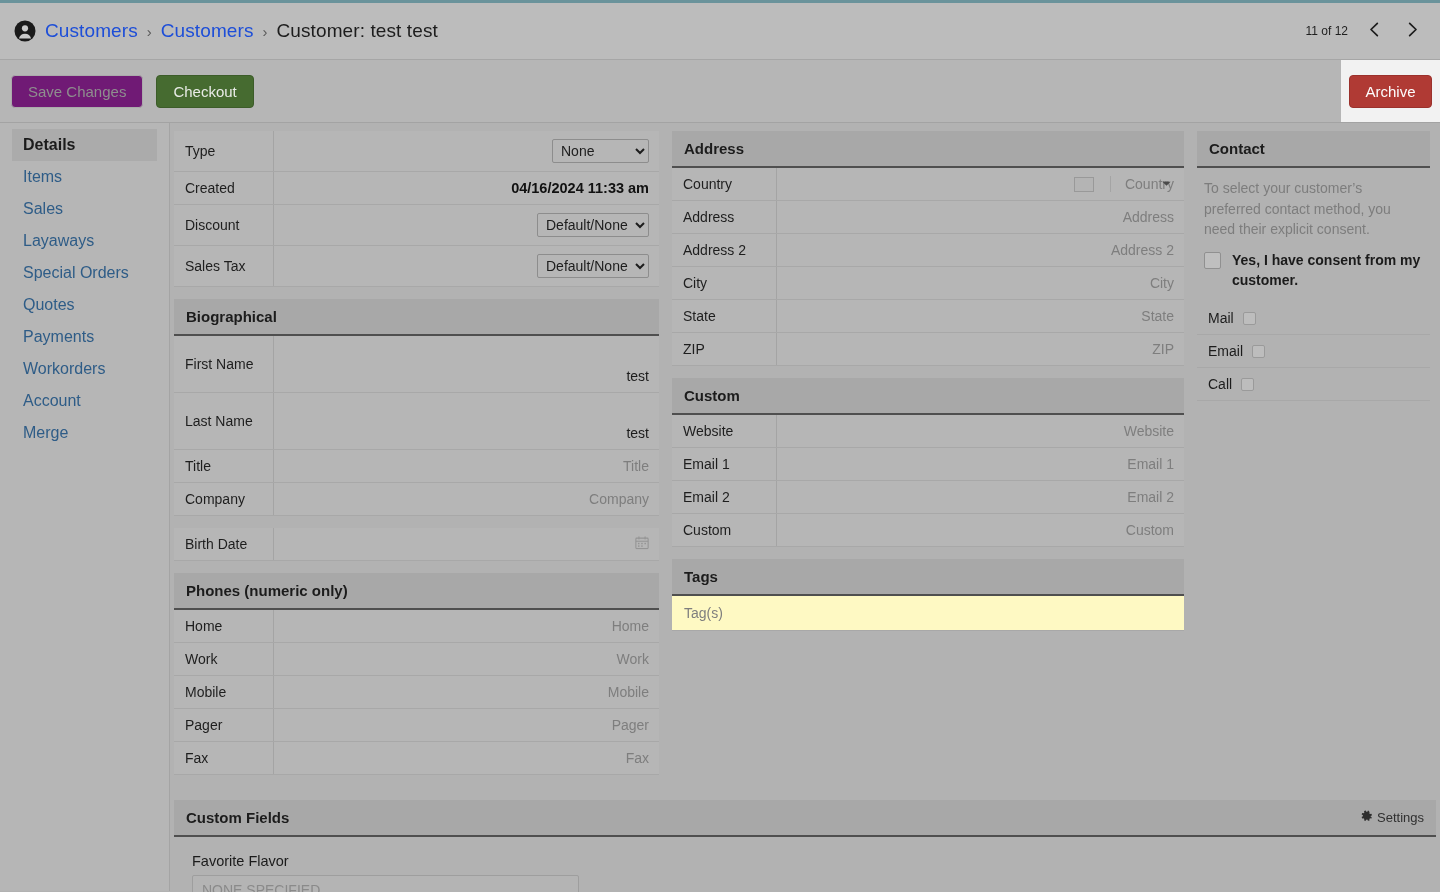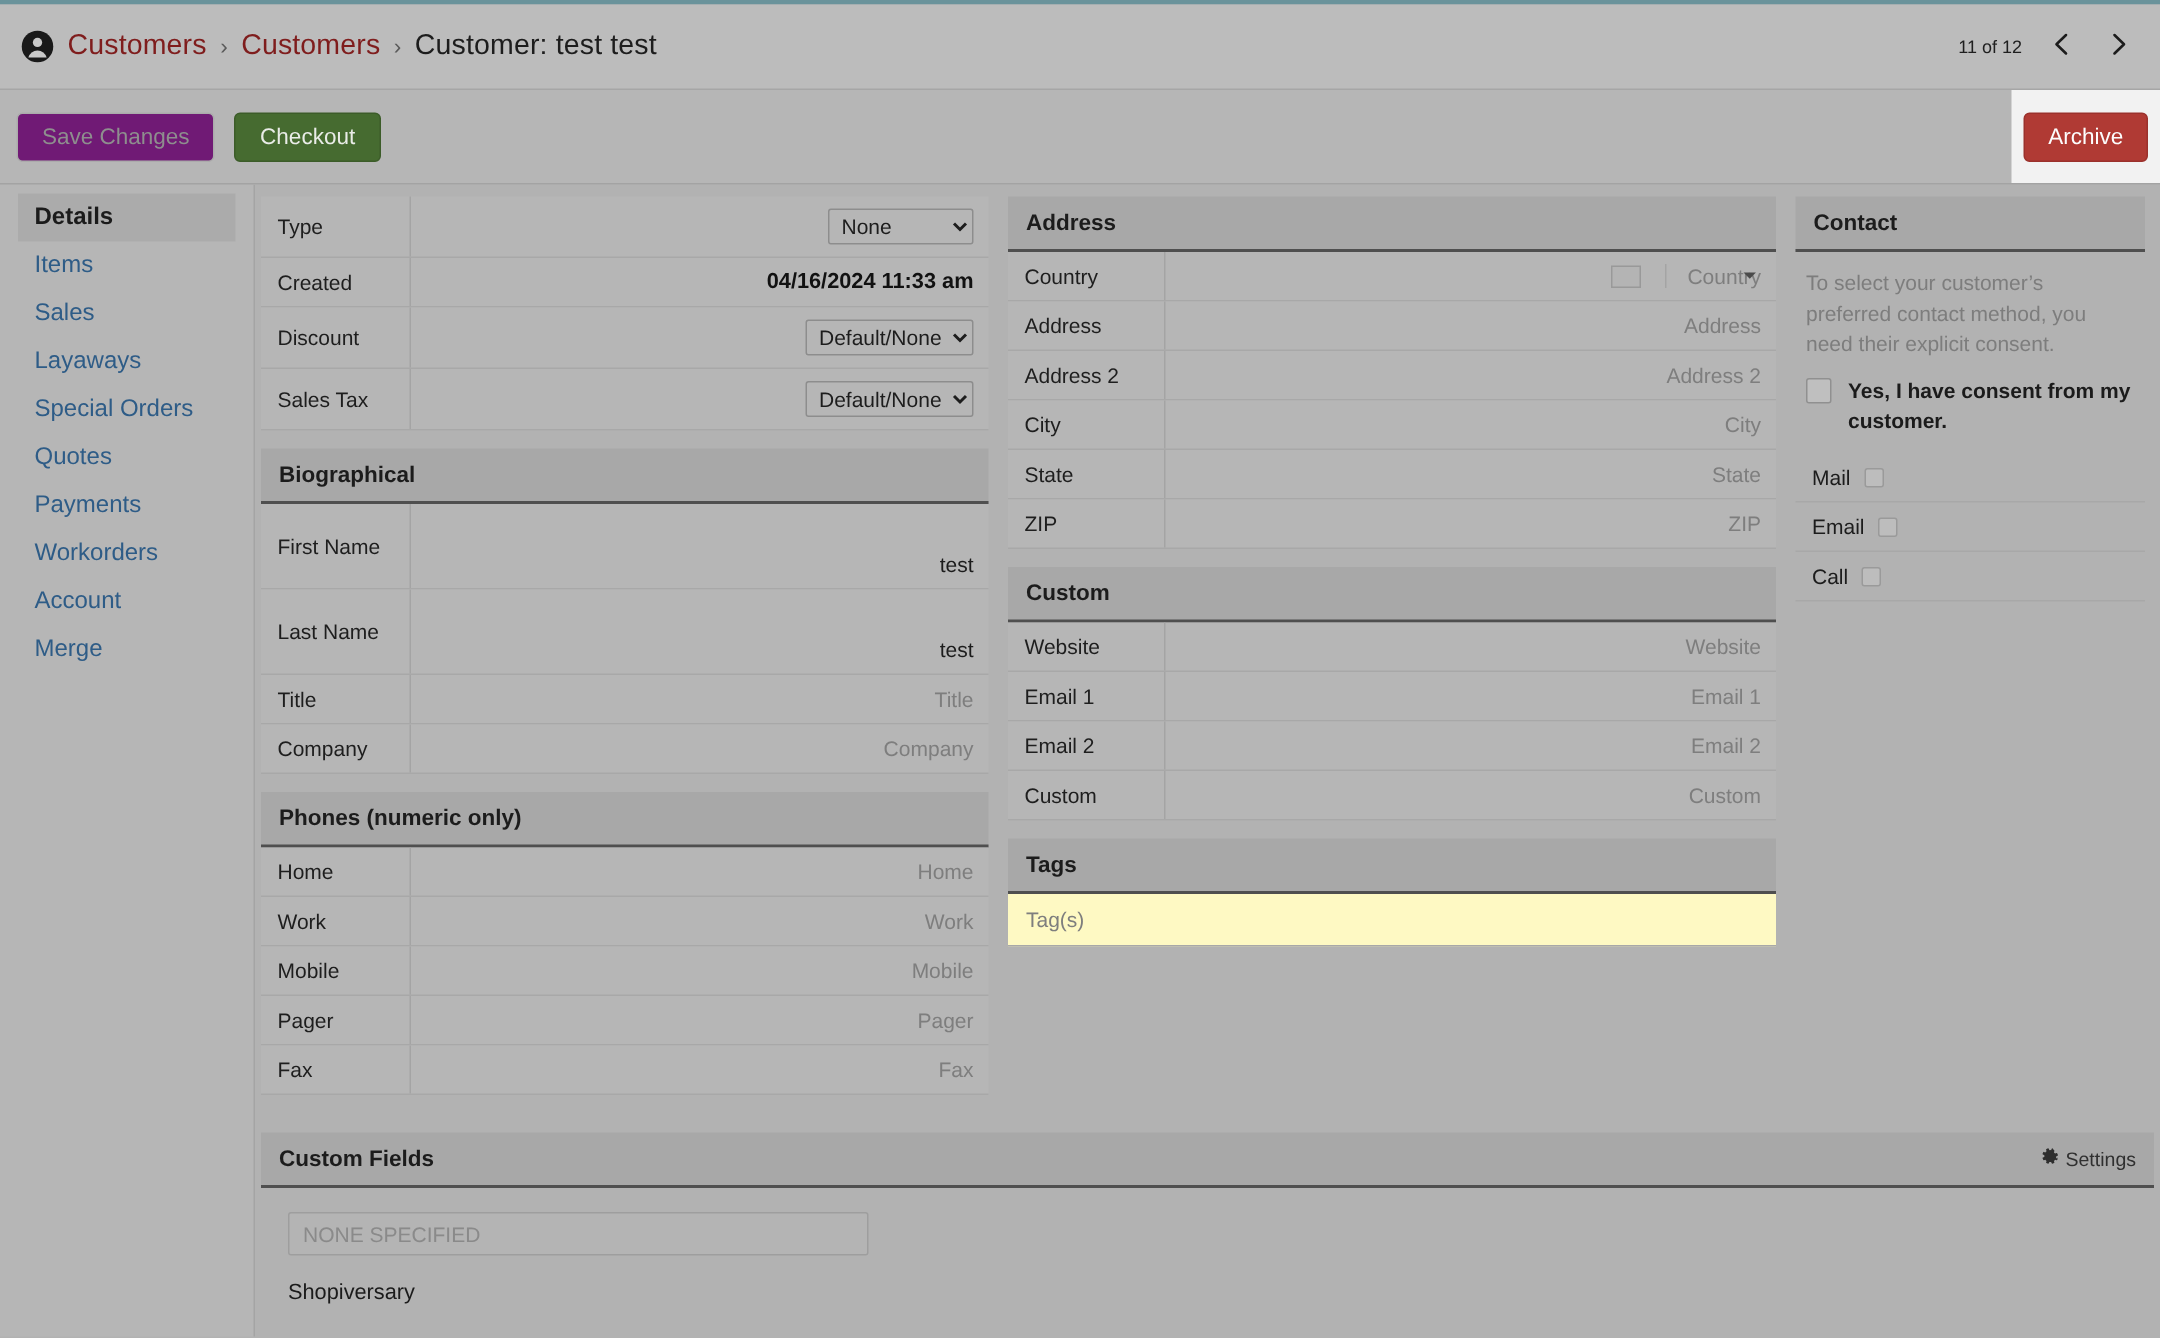--- a/index.html
+++ b/index.html
@@ -18,21 +18,21 @@
   
   .header {
     height: 57px; background: #bcbcbc;
     display: flex; align-items: center;
     padding: 0 16px 0 14px;
     border-bottom: 1px solid #a6a6a6;
   }
   .crumbs { display: flex; align-items: center; gap: 9px; flex: 1; }
   .avatar-icon { width: 22px; height: 22px; flex: none; }
   .crumb {
-    font-size: 19px; color: #7f1d1d; letter-spacing: .1px;
+    font-size: 19px; color: #1d4ed8; letter-spacing: .1px;
     text-decoration: none; white-space: nowrap;
   }
   .crumb.current { color: #1d1d1d; }
   .crumb-sep { font-size: 15px; color: #5a5a5a; }
   .pager { display: flex; align-items: center; gap: 14px; }
   .pager-count { font-size: 12px; color: #1f1f1f; white-space: nowrap; }
   .pager-btn {
     width: 24px; height: 26px; display: flex;
     align-items: center; justify-content: center;
     background: none; border: none; cursor: pointer;
@@ -311,20 +311,40 @@
               </div>
             </div>
             <div class="row">
               <div class="row-label">Company</div>
               <div class="row-value">
                 <span class="val-placeholder">Company</span>
               </div>
             </div>
           </div>
 
+          <div class="panel">
+            <div class="row">
+              <div class="row-label">Birth Date</div>
+              <div class="row-value">
+                <span class="val-placeholder"></span>
+                <span class="cal-icon">
+                  <svg viewBox="0 0 16 16" width="14" height="14">
+                    <rect x="1" y="3" width="14" height="12" rx="1" fill="none" stroke="#949494" stroke-width="1.2"></rect>
+                    <path d="M1 6.5h14" stroke="#949494" stroke-width="1.2"></path>
+                    <path d="M4.5 1.4v2.6M11.5 1.4v2.6" stroke="#949494" stroke-width="1.2" stroke-linecap="round"></path>
+                    <rect x="3.4" y="8.4" width="1.7" height="1.6" fill="#949494"></rect>
+                    <rect x="7.1" y="8.4" width="1.7" height="1.6" fill="#949494"></rect>
+                    <rect x="10.8" y="8.4" width="1.7" height="1.6" fill="#949494"></rect>
+                    <rect x="3.4" y="11.3" width="1.7" height="1.6" fill="#949494"></rect>
+                    <rect x="7.1" y="11.3" width="1.7" height="1.6" fill="#949494"></rect>
+                  </svg>
+                </span>
+              </div>
+            </div>
+          </div>
 
           <div class="panel">
             <div class="panel-head">
               <span>Phones (numeric only)</span>
             </div>
             <div class="row">
               <div class="row-label">Home</div>
               <div class="row-value">
                 <span class="val-placeholder">Home</span>
               </div>
@@ -481,20 +501,21 @@
             <span>
               <svg viewBox="0 0 16 16" width="13" height="13">
                 <path fill="#2e2e2e" d="M8 5.1A2.9 2.9 0 1 0 8 10.9 2.9 2.9 0 0 0 8 5.1zm0 4.4A1.5 1.5 0 1 1 8 6.5a1.5 1.5 0 0 1 0 3z"></path>
                 <path fill="#2e2e2e" d="M14.4 9.2l-1.2-.5a5.3 5.3 0 0 0 0-1.4l1.2-.5a.5.5 0 0 0 .3-.6l-.5-1.3a.5.5 0 0 0-.6-.3l-1.2.4a5.3 5.3 0 0 0-1-1l.4-1.2a.5.5 0 0 0-.3-.6L10.2.7a.5.5 0 0 0-.6.3l-.5 1.2a5.3 5.3 0 0 0-1.4 0L7.2 1a.5.5 0 0 0-.6-.3l-1.3.5a.5.5 0 0 0-.3.6l.4 1.2a5.3 5.3 0 0 0-1 1l-1.2-.4a.5.5 0 0 0-.6.3l-.5 1.3a.5.5 0 0 0 .3.6l1.2.5a5.3 5.3 0 0 0 0 1.4l-1.2.5a.5.5 0 0 0-.3.6l.5 1.3a.5.5 0 0 0 .6.3l1.2-.4a5.3 5.3 0 0 0 1 1l-.4 1.2a.5.5 0 0 0 .3.6l1.3.5a.5.5 0 0 0 .6-.3l.5-1.2a5.3 5.3 0 0 0 1.4 0l.5 1.2a.5.5 0 0 0 .6.3l1.3-.5a.5.5 0 0 0 .3-.6l-.4-1.2a5.3 5.3 0 0 0 1-1l1.2.4a.5.5 0 0 0 .6-.3l.5-1.3a.5.5 0 0 0-.3-.6z"></path>
               </svg>
             </span>
             <span>Settings</span>
           </a>
         </div>
         <div class="cf-body">
+          <div class="cf-label">Favorite Flavor</div>
           <div class="cf-input">NONE SPECIFIED</div>
           <div class="cf-label">Shopiversary</div>
 
         </div>
       </div>
 
     </div>
   </div>
 </div>
 

